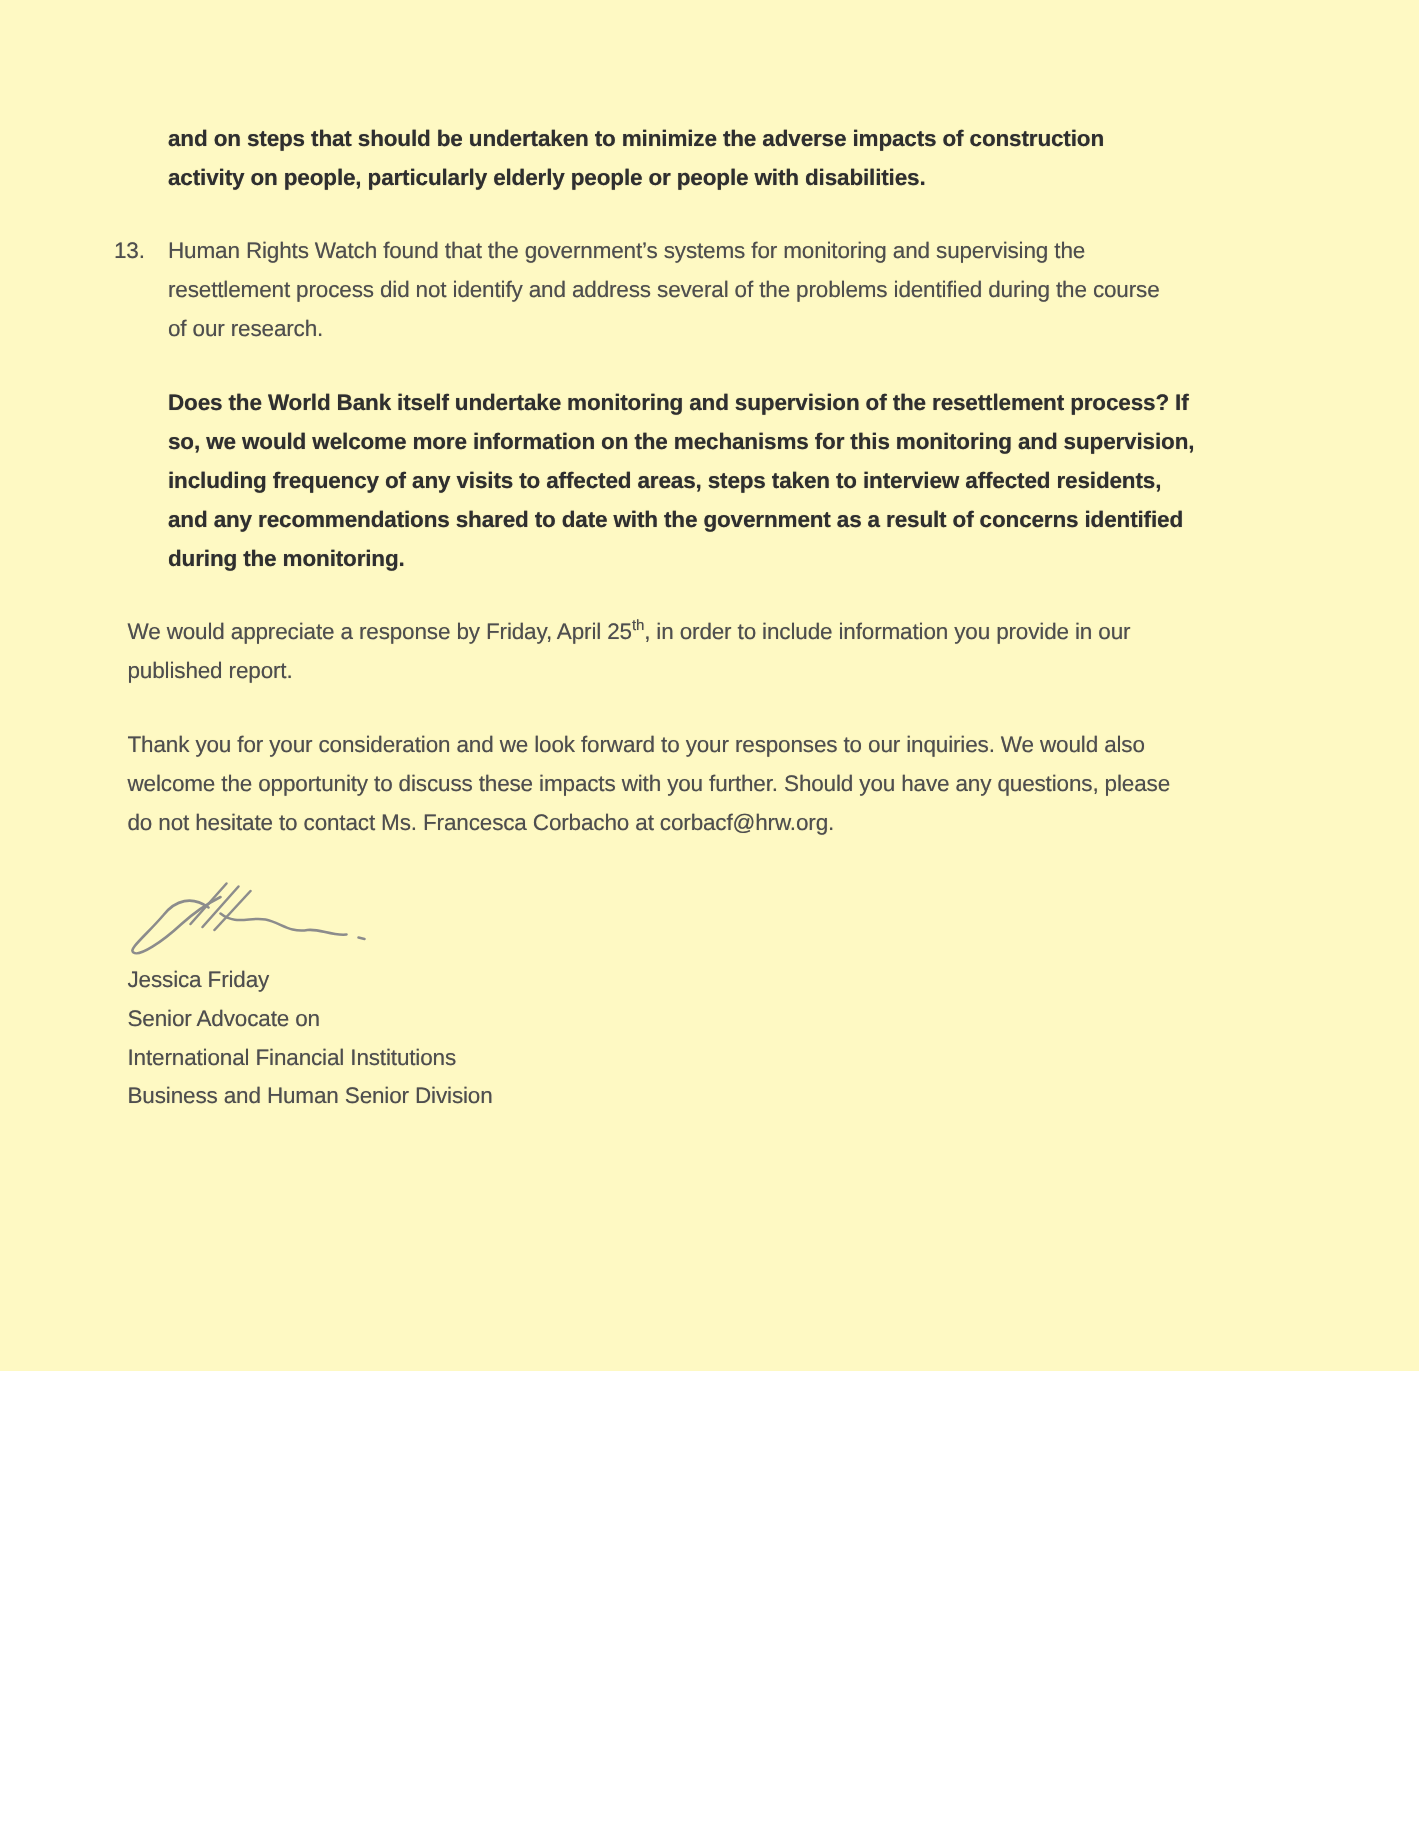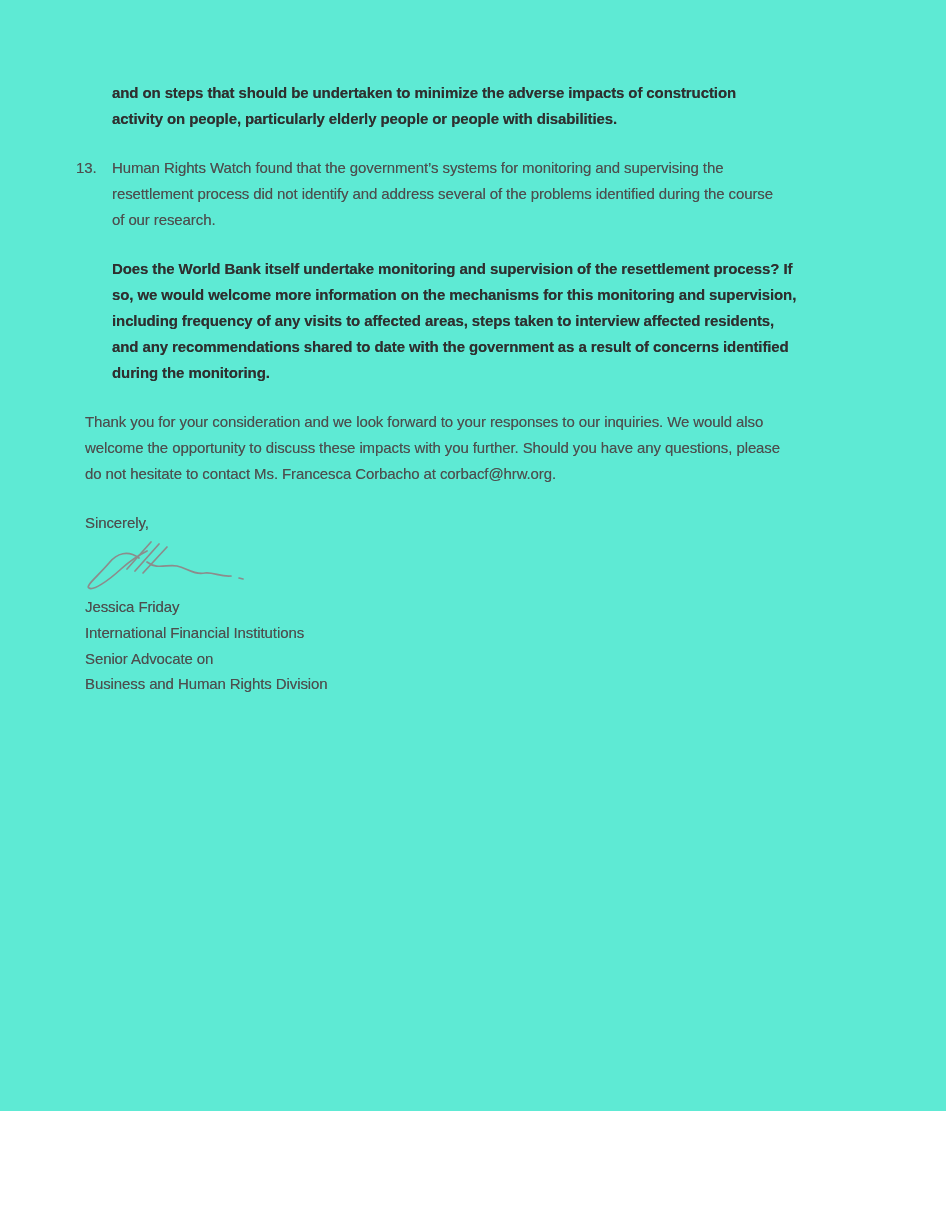--- a/index.html
+++ b/index.html
@@ -4,22 +4,22 @@
 <style>
   * { margin: 0; padding: 0; box-sizing: border-box; }
   html, body { background: #ffffff; }
   body {
     font-family: "Liberation Sans", "DejaVu Sans", sans-serif;
     -webkit-font-smoothing: antialiased;
   }
   .page {
     position: relative;
     width: 946px;
-    height: 1111px;
-    background: #5eead4;
+    height: 914px;
+    background: #fef9c3;
     overflow: hidden;
   }
   .content {
     position: absolute;
     top: 80px;
     left: 85px;
     right: 81px;
   }
   .para {
     font-size: 15px;
@@ -88,41 +88,42 @@
 resettlement process did not identify and address several of the problems identified during the course
 of our research.</span></div>
 
 
     <p class="para bold indent">Does the World Bank itself undertake monitoring and supervision of the resettlement process? If
 so, we would welcome more information on the mechanisms for this monitoring and supervision,
 including frequency of any visits to affected areas, steps taken to interview affected residents,
 and any recommendations shared to date with the government as a result of concerns identified
 during the monitoring.</p>
 
+    <p class="para"><span>We would appreciate a response by Friday, April 25</span><sup class="ord">th</sup><span>, in order to include information you provide in our
+published report.</span></p>
 
     <p class="para">Thank you for your consideration and we look forward to your responses to our inquiries. We would also
 welcome the opportunity to discuss these impacts with you further. Should you have any questions, please
 do not hesitate to contact Ms. Francesca Corbacho at corbacf@hrw.org.</p>
 
-    <p class="para closing">Sincerely,</p>
 
     <svg class="signature" width="170" height="52" viewBox="0 0 170 52" aria-hidden="true">
       <g fill="none" stroke="#8c8c8c" stroke-width="1.7" stroke-linecap="round" stroke-linejoin="round">
         <path d="M58,20 C47,12 36,15 28,25 C17,38 4,48 8,50 C12,53 27,43 40,31 C50,22 58,17 66,13"></path>
         <path d="M46,31 L70,4"></path>
         <path d="M54,33 L78,6"></path>
         <path d="M62,35 L86,9"></path>
         <path d="M66,24 C76,32 86,26 96,28 C106,30 112,37 124,35 C132,34 140,39 150,38"></path>
         <path d="M158,40 L162,41"></path>
       </g>
     </svg>
 
     <div class="signer-block">
       <div>Jessica Friday</div>
+      <div>Senior Advocate on</div>
       <div>International Financial Institutions</div>
-      <div>Senior Advocate on</div>
-      <div>Business and Human Rights Division</div>
+      <div>Business and Human Senior Division</div>
     </div>
 
   </div>
 
   <div class="page-number">7</div>
 </div>
 
 </body></html>

